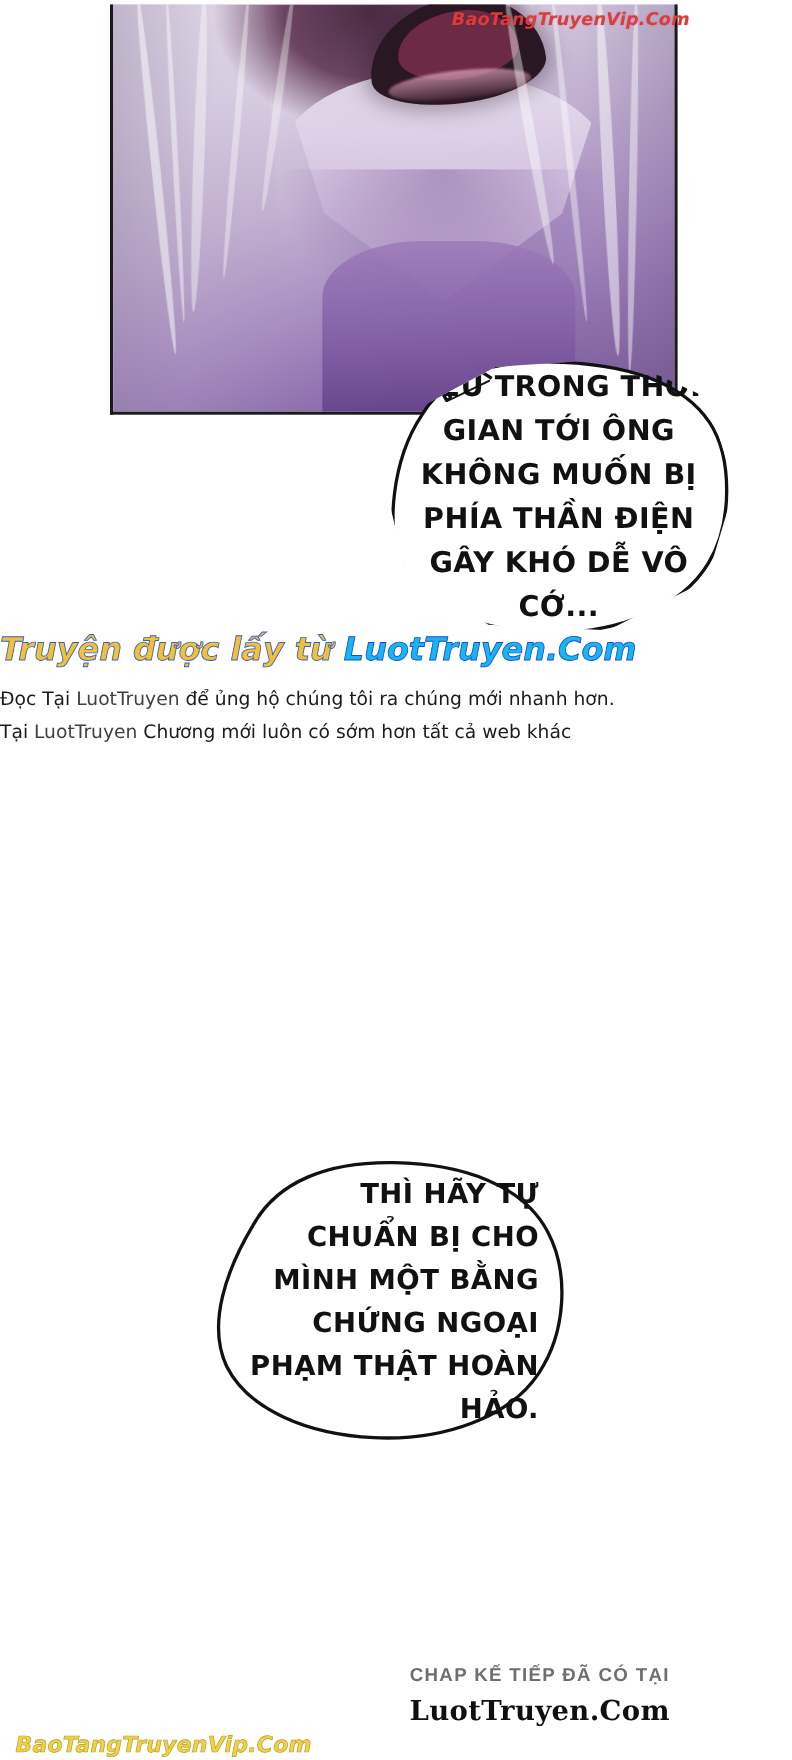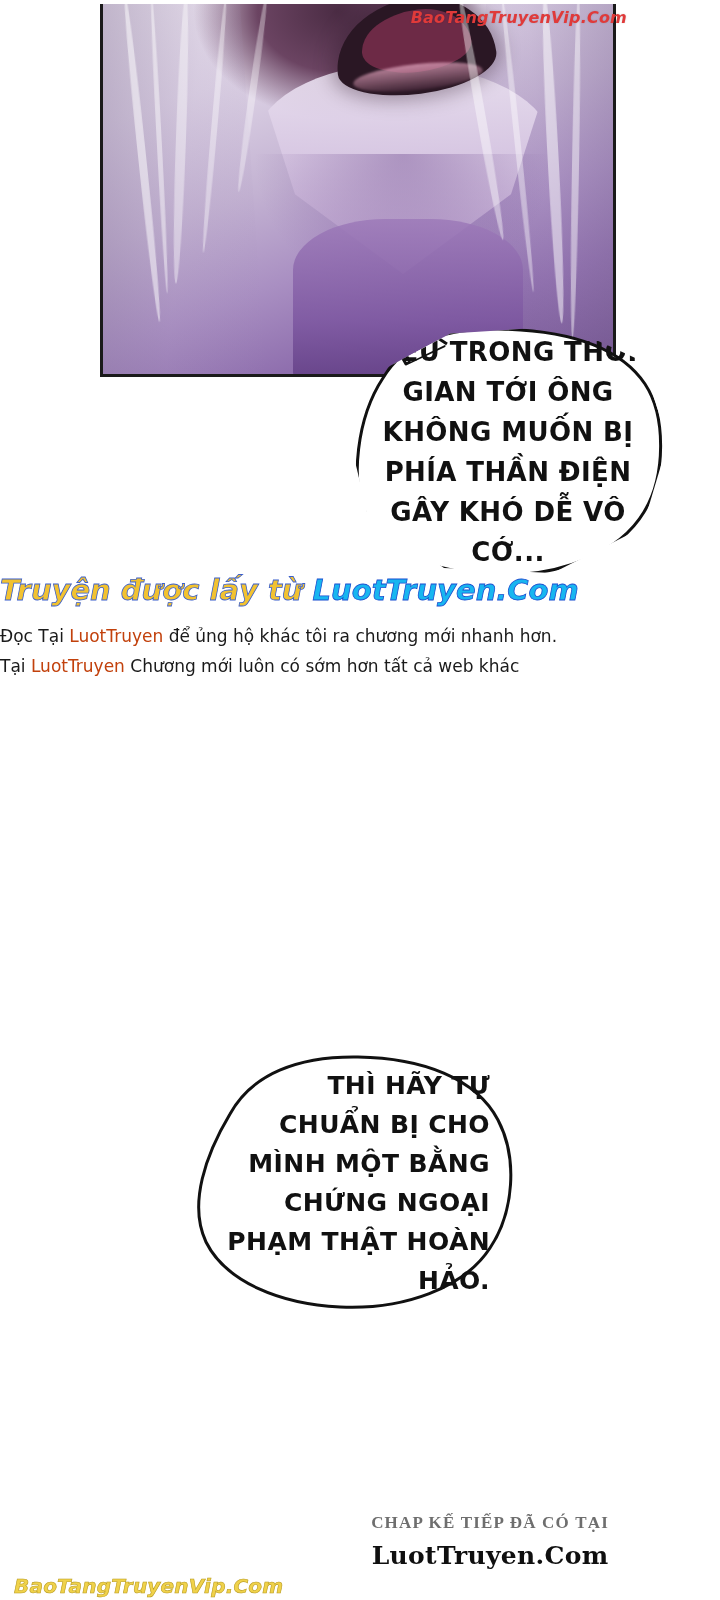--- a/index.html
+++ b/index.html
@@ -246,32 +246,32 @@
   }
   .promo-title .t-a { color: #f2c230; -webkit-text-stroke: 0.8px #3a5fcd; }
   .promo-title .t-b { color: #18b6f0; -webkit-text-stroke: 0.8px #1b4fd0; }
   .promo-line {
     font-family: "DejaVu Sans", sans-serif;
     font-size: 17px;
     color: #1a1a1a;
     line-height: 28px;
     margin: 12px 0 0 0;
   }
-  .promo-line .hl { color: #c2410c; }
+  .promo-line .hl { color: #404040; }
   .promo-line.second { margin-top: 2px; }
 
   
   .footer {
     position: absolute;
     right: 40px;
     bottom: 34px;
     text-align: center;
   }
   .footer-note {
-    font-family: Liberation Serif, serif;
+    font-family: Liberation Sans, sans-serif;
     font-size: 17px;
     font-weight: 700;
     color: #6e6e6e;
     letter-spacing: 1.2px;
     margin: 0;
   }
   .footer-site {
     font-family: "DejaVu Serif", serif;
     font-size: 25px;
     font-weight: 700;
@@ -317,21 +317,21 @@
     </svg>
     <p>NẾU TRONG THỜI GIAN TỚI ÔNG KHÔNG MUỐN BỊ PHÍA THẦN ĐIỆN GÂY KHÓ DỄ VÔ CỚ...</p>
   </div>
 
   <div class="promo">
     <p class="promo-title">
       <span class="t-a">Truyện được lấy từ</span>
       <span class="t-b">LuotTruyen.Com</span>
     </p>
     <p class="promo-line">
-      <span>Đọc Tại </span><span class="hl">LuotTruyen</span><span> để ủng hộ khác tôi ra chương mới nhanh hơn.</span>
+      <span>Đọc Tại </span><span class="hl">LuotTruyen</span><span> để ủng hộ chúng tôi ra chúng mới nhanh hơn.</span>
     </p>
     <p class="promo-line second">
       <span>Tại </span><span class="hl">LuotTruyen</span><span> Chương mới luôn có sớm hơn tất cả web khác</span>
     </p>
   </div>
 
   <div class="bubble bubble-2">
     <svg class="bub-svg" width="330" height="262" viewBox="0 0 330 262">
       <path d="M40,62 C62,22 108,4 168,5 C232,6 286,26 308,68 C328,106 324,160 300,196 C274,236 214,258 150,255 C90,252 36,230 16,190 C-2,152 16,102 40,62 Z" fill="#ffffff" stroke="#111111" stroke-width="3" stroke-linejoin="round"></path>
     </svg>

